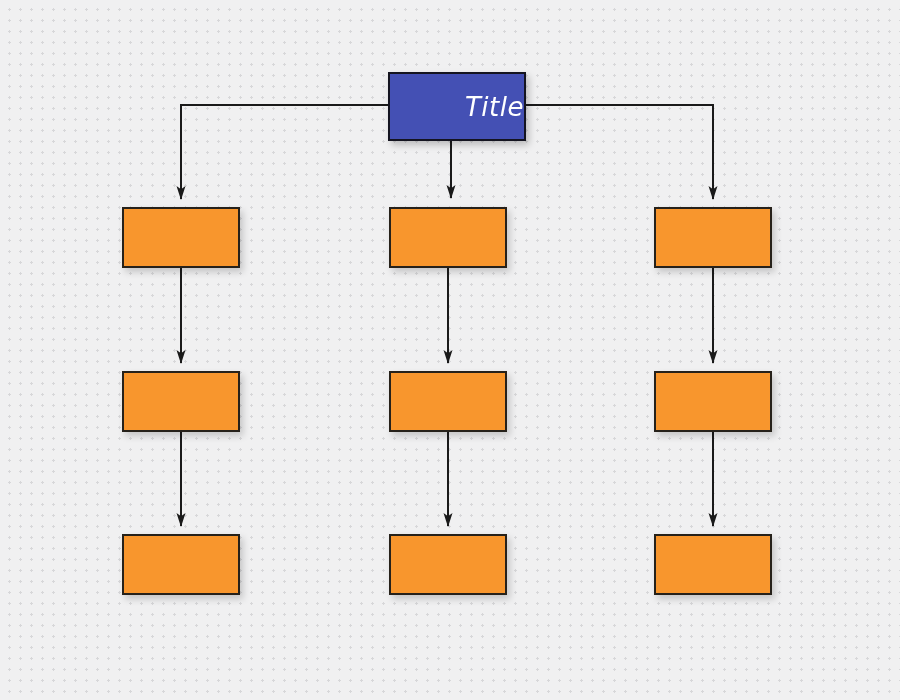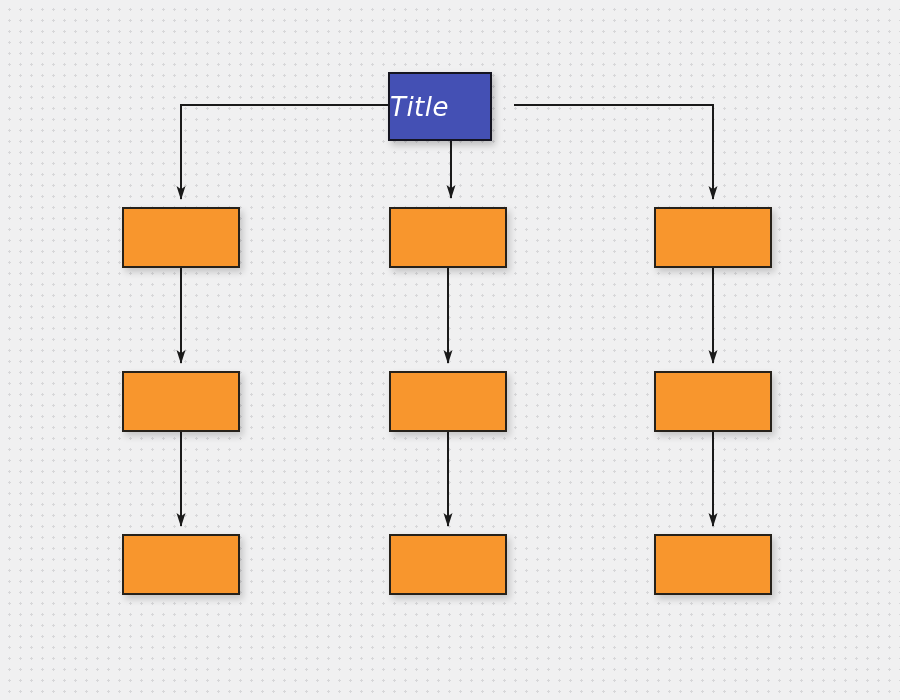--- a/index.html
+++ b/index.html
@@ -36,29 +36,29 @@
     border: 2px solid #26211a;
     background: #f8962d;
     width: 118px;
     height: 61px;
     box-shadow: 3px 4px 7px rgba(0,0,0,0.18);
   }
   .title-node {
     position: absolute;
     left: 388px;
     top: 72px;
-    width: 104px;
+    width: 138px;
     height: 69px;
     box-sizing: border-box;
     background: #4450b4;
     border: 2px solid #141420;
     box-shadow: 3px 4px 7px rgba(0,0,0,0.22);
     display: flex;
     align-items: center;
-    justify-content: flex-start;
+    justify-content: flex-end;
   }
   .title-node .label {
     color: #ffffff;
     font-style: italic;
     font-size: 26px;
     font-weight: 500;
     letter-spacing: 0.5px;
     user-select: none;
   }
   

